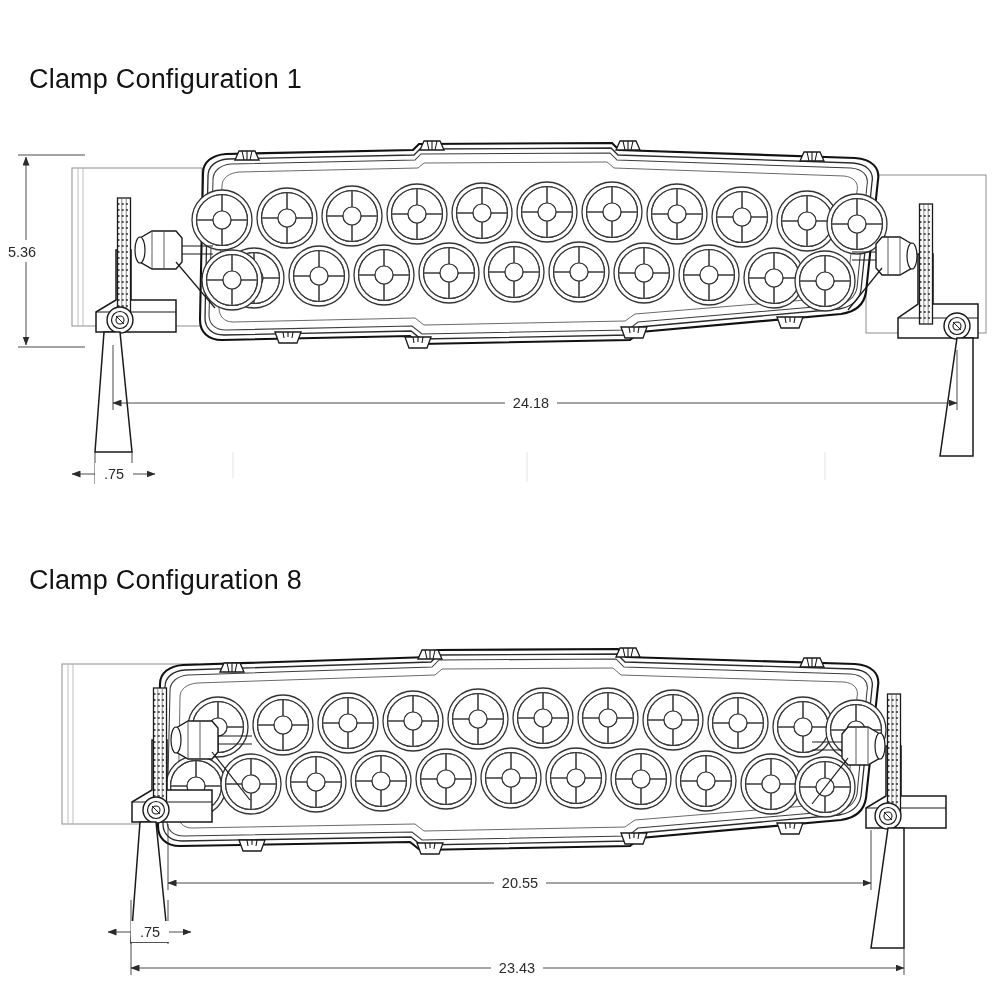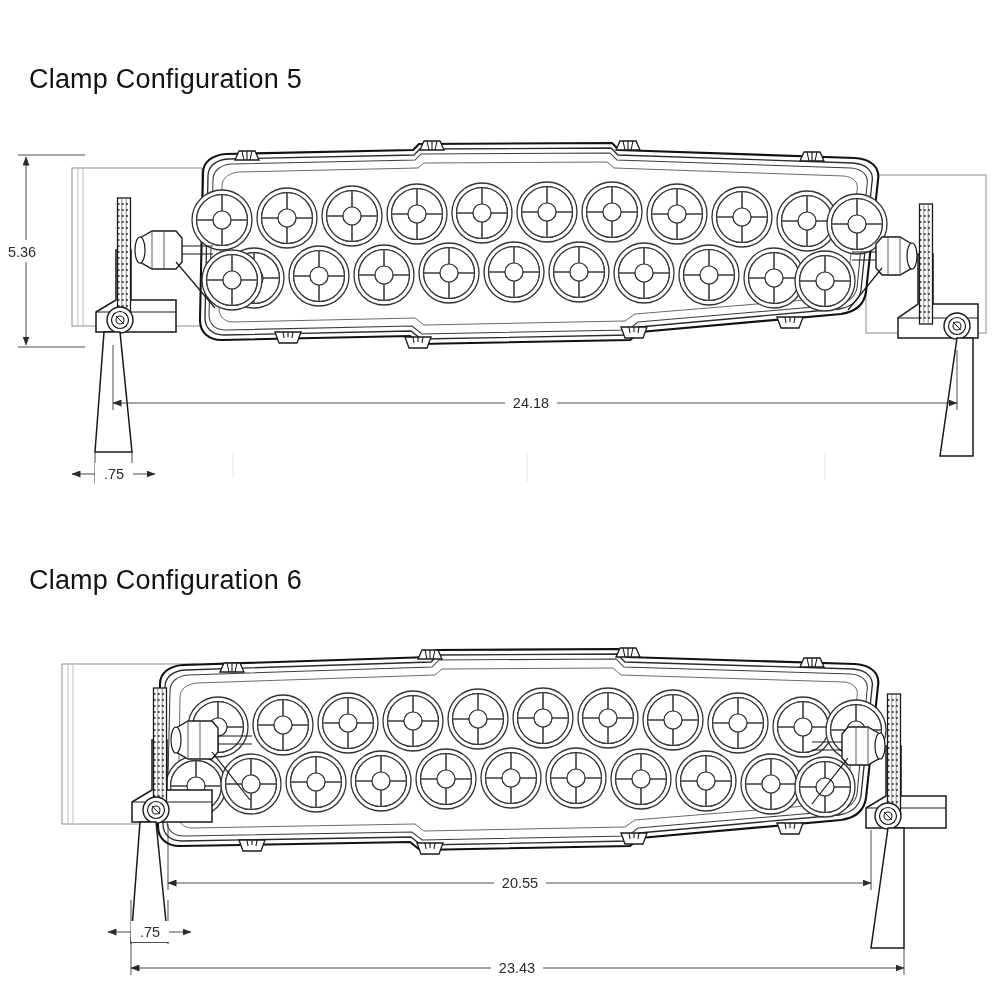--- a/index.html
+++ b/index.html
@@ -38,23 +38,23 @@
     white-space: nowrap;
   }
   #title-config-1 { left: 29px; top: 64px; }
   #title-config-2 { left: 29px; top: 565px; }
 </style>
 </head>
 <body>
 
 <div id="sheet">
 
-  <div class="section-title" id="title-config-1">Clamp Configuration 5</div>
-
-  <div class="section-title" id="title-config-2">Clamp Configuration 6</div>
+  <div class="section-title" id="title-config-1">Clamp Configuration 1</div>
+
+  <div class="section-title" id="title-config-2">Clamp Configuration 8</div>
 
   <svg class="dwg" viewBox="0 0 1000 1000" xmlns="http://www.w3.org/2000/svg">
     <defs>
       <marker id="arrEnd" markerWidth="9" markerHeight="7" refX="8.5" refY="3.5" orient="auto" markerUnits="userSpaceOnUse">
         <polygon points="0,0 9,3.5 0,7" fill="#2b2b2b"></polygon>
       </marker>
       <marker id="arrStart" markerWidth="9" markerHeight="7" refX="0.5" refY="3.5" orient="auto" markerUnits="userSpaceOnUse">
         <polygon points="9,0 0,3.5 9,7" fill="#2b2b2b"></polygon>
       </marker>
 

